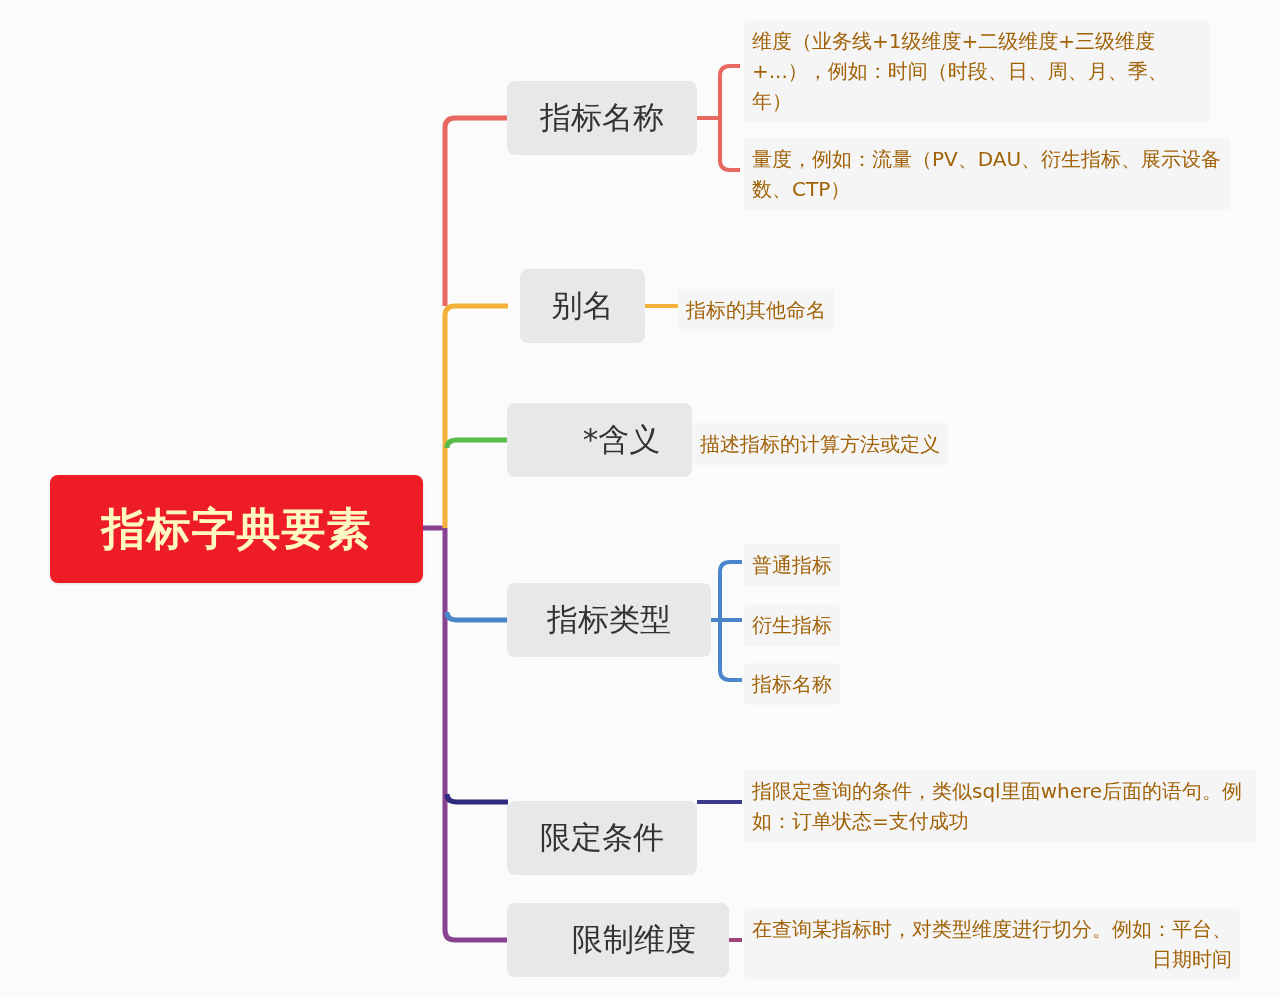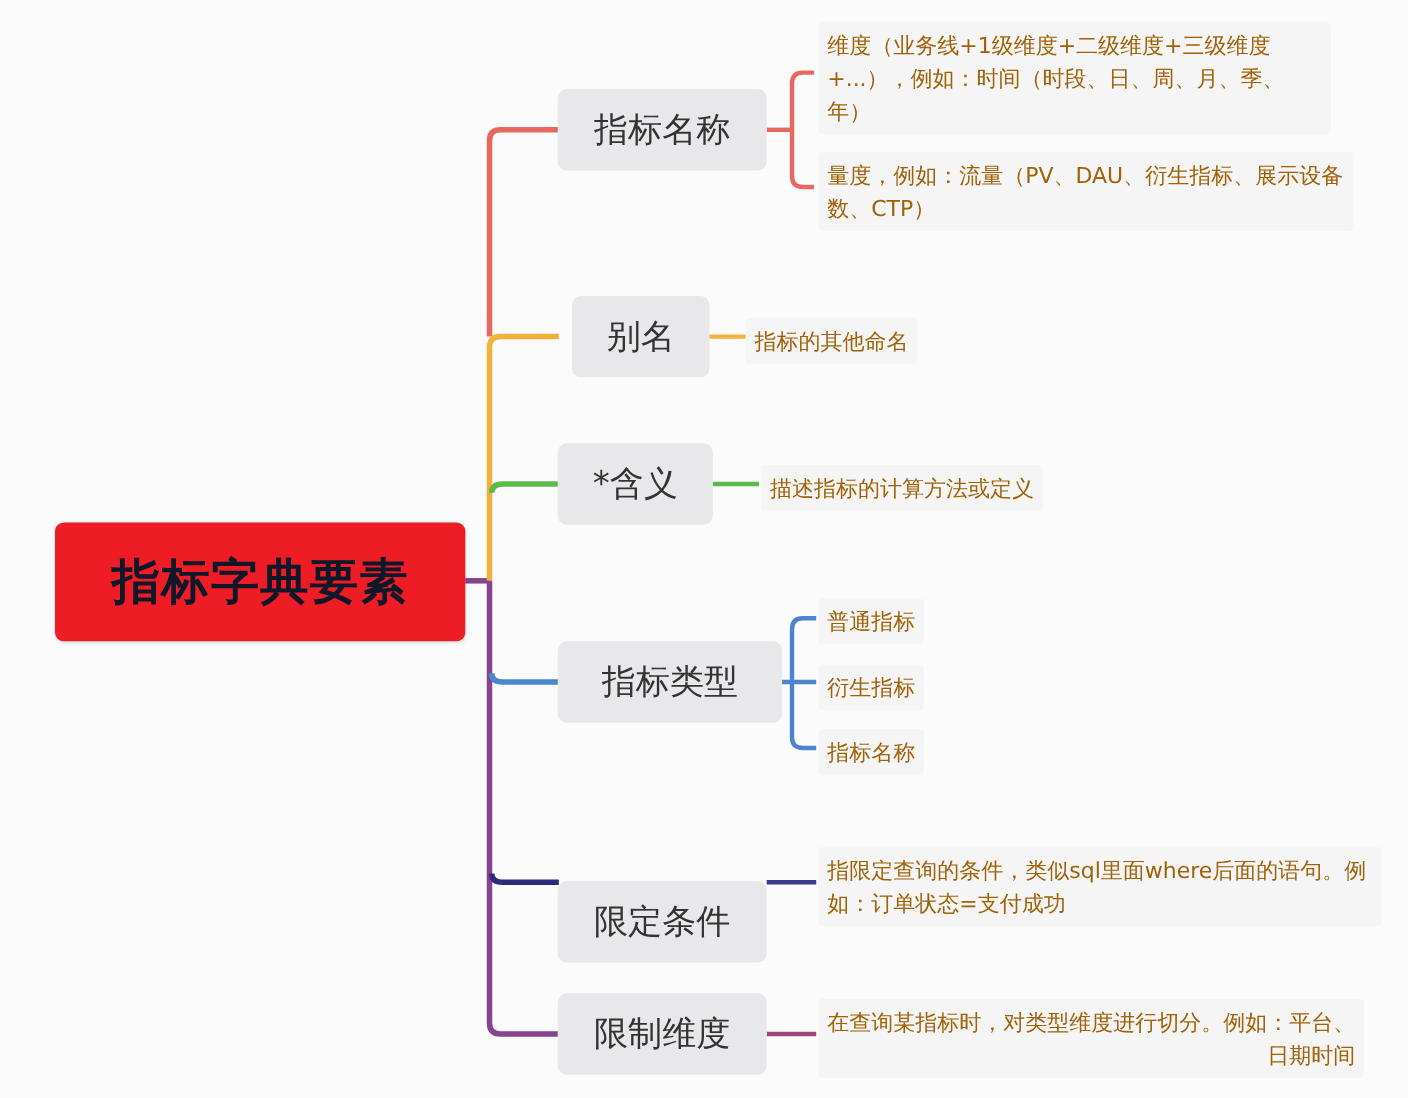--- a/index.html
+++ b/index.html
@@ -6,21 +6,21 @@
   body {
     width: 1280px; height: 998px; position: relative; overflow: hidden;
     background: #fbfbfc;
     font-family: "DejaVu Sans", "Liberation Sans", sans-serif;
     color: #2b2b2b;
   }
   .root {
     position: absolute; left: 50px; top: 475px; width: 373px; height: 108px;
     background: #ee1c25; border-radius: 8px;
     display: flex; align-items: center; justify-content: center;
-    color: #0f172a; font-size: 44px; font-weight: bold; letter-spacing: 1px;
+    color: #fef9c3; font-size: 44px; font-weight: bold; letter-spacing: 1px;
     box-shadow: 0 1px 3px rgba(0,0,0,0.12);
   }
   .node {
     position: absolute; background: #e8e8ea; border-radius: 8px;
     display: flex; align-items: center; justify-content: center;
     font-size: 31px; color: #333; height: 74px;
   }
   .leaf {
     position: absolute; font-size: 20px; line-height: 30px; color: #a16207;
     background: #f5f5f6; padding: 6px 8px; border-radius: 4px;
@@ -64,30 +64,30 @@
 <div class="root">
   <span>指标字典要素</span>
 </div>
 
 <div class="node" style="left:507px; top:81px; width:190px;">
   <span>指标名称</span>
 </div>
 <div class="node" style="left:520px; top:269px; width:125px;">
   <span>别名</span>
 </div>
-<div class="node" style="left:507px; top:403px; width:141px;">
+<div class="node" style="left:507px; top:403px; width:141px;padding-left:44px;">
   <span>*含义</span>
 </div>
 <div class="node" style="left:507px; top:583px; width:204px;">
   <span>指标类型</span>
 </div>
 <div class="node" style="left:507px; top:801px; width:190px;">
   <span>限定条件</span>
 </div>
-<div class="node" style="left:507px; top:903px; width:190px;">
+<div class="node" style="left:507px; top:903px; width:190px;padding-left:32px;">
   <span>限制维度</span>
 </div>
 
 <div class="leaf" style="left:744px; top:20px; width:450px;">
   <span>维度（业务线+1级维度+二级维度+三级维度+...），例如：时间（时段、日、周、月、季、年）</span>
 </div>
 <div class="leaf" style="left:744px; top:138px; width:470px;">
   <span>量度，例如：流量（PV、DAU、衍生指标、展示设备数、CTP）</span>
 </div>
 <div class="leaf" style="left:678px; top:289px;">

